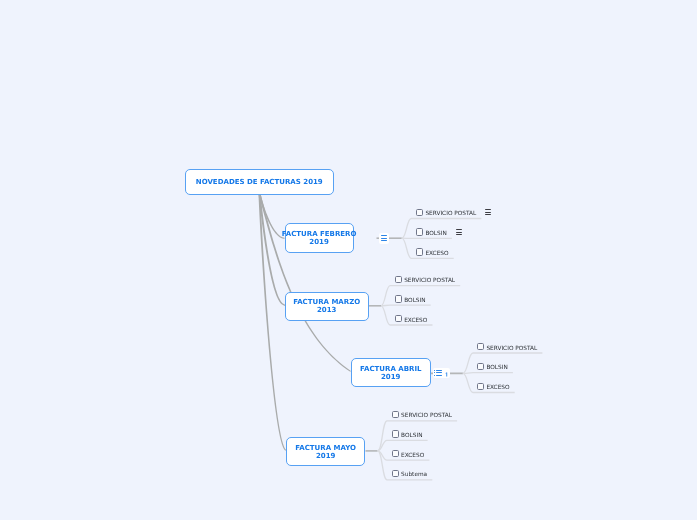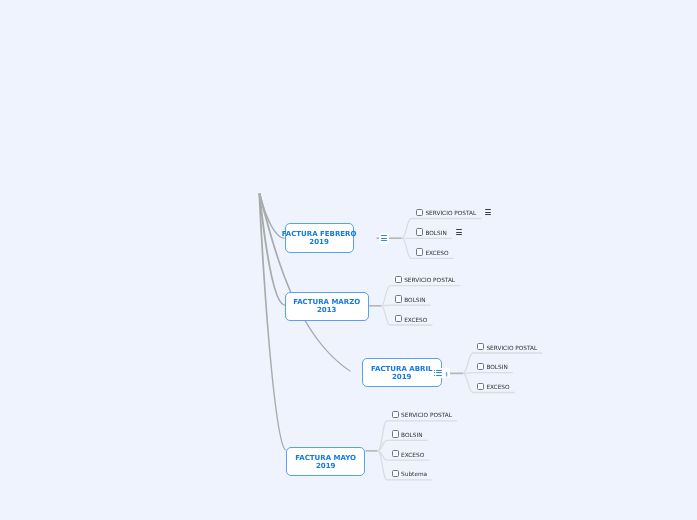--- a/index.html
+++ b/index.html
@@ -59,27 +59,28 @@
       <path class="twig" d="M462.9,373.4 C467.95,373.4 467.95,372.7 473.0,372.7 L512.9,372.7"></path>
       <path class="twig" d="M462.9,373.4 C467.95,373.4 467.95,392.5 473.0,392.5 L514.7,392.5"></path>
       <path class="stem" d="M365.5,450.9 L377.7,450.9"></path>
       <path class="twig" d="M377.7,450.9 C382.35,450.9 382.35,420.8 387.0,420.8 L457.1,420.8"></path>
       <path class="twig" d="M377.7,450.9 C382.35,450.9 382.35,440.3 387.0,440.3 L427.6,440.3"></path>
       <path class="twig" d="M377.7,450.9 C382.35,450.9 382.35,460.1 387.0,460.1 L429.4,460.1"></path>
       <path class="twig" d="M377.7,450.9 C382.35,450.9 382.35,479.8 387.0,479.8 L432.3,479.8"></path>
     </g>
   </svg>
 
+  <div class="node" style="left:184.6px;top:169.2px;width:149.4px;height:25.7px">NOVEDADES DE FACTURAS 2019</div>
   <div class="node" style="left:284.6px;top:222.8px;width:69px;height:30.2px">FACTURA FEBRERO
 2019</div>
   <div class="node" style="left:284.6px;top:291.5px;width:84.2px;height:29.3px">FACTURA MARZO
 2013</div>
-  <div class="node" style="left:362px;top:358.4px;width:79.5px;height:29.1px">FACTURA ABRIL
+  <div class="node" style="left:351.0px;top:358.4px;width:79.5px;height:29.1px">FACTURA ABRIL
 2019</div>
-  <div class="node" style="left:285.9px;top:447px;width:79.6px;height:29.1px">FACTURA MAYO
+  <div class="node" style="left:285.9px;top:437px;width:79.6px;height:29.1px">FACTURA MAYO
 2019</div>
 
   <div class="leafrow" style="left:416.0px;top:208.6px">
     <span class="cbox"></span>
     <span class="ltext">SERVICIO POSTAL</span>
   </div>
   <div class="leafrow" style="left:416.0px;top:228.4px">
     <span class="cbox"></span>
     <span class="ltext">BOLSIN</span>
   </div>

